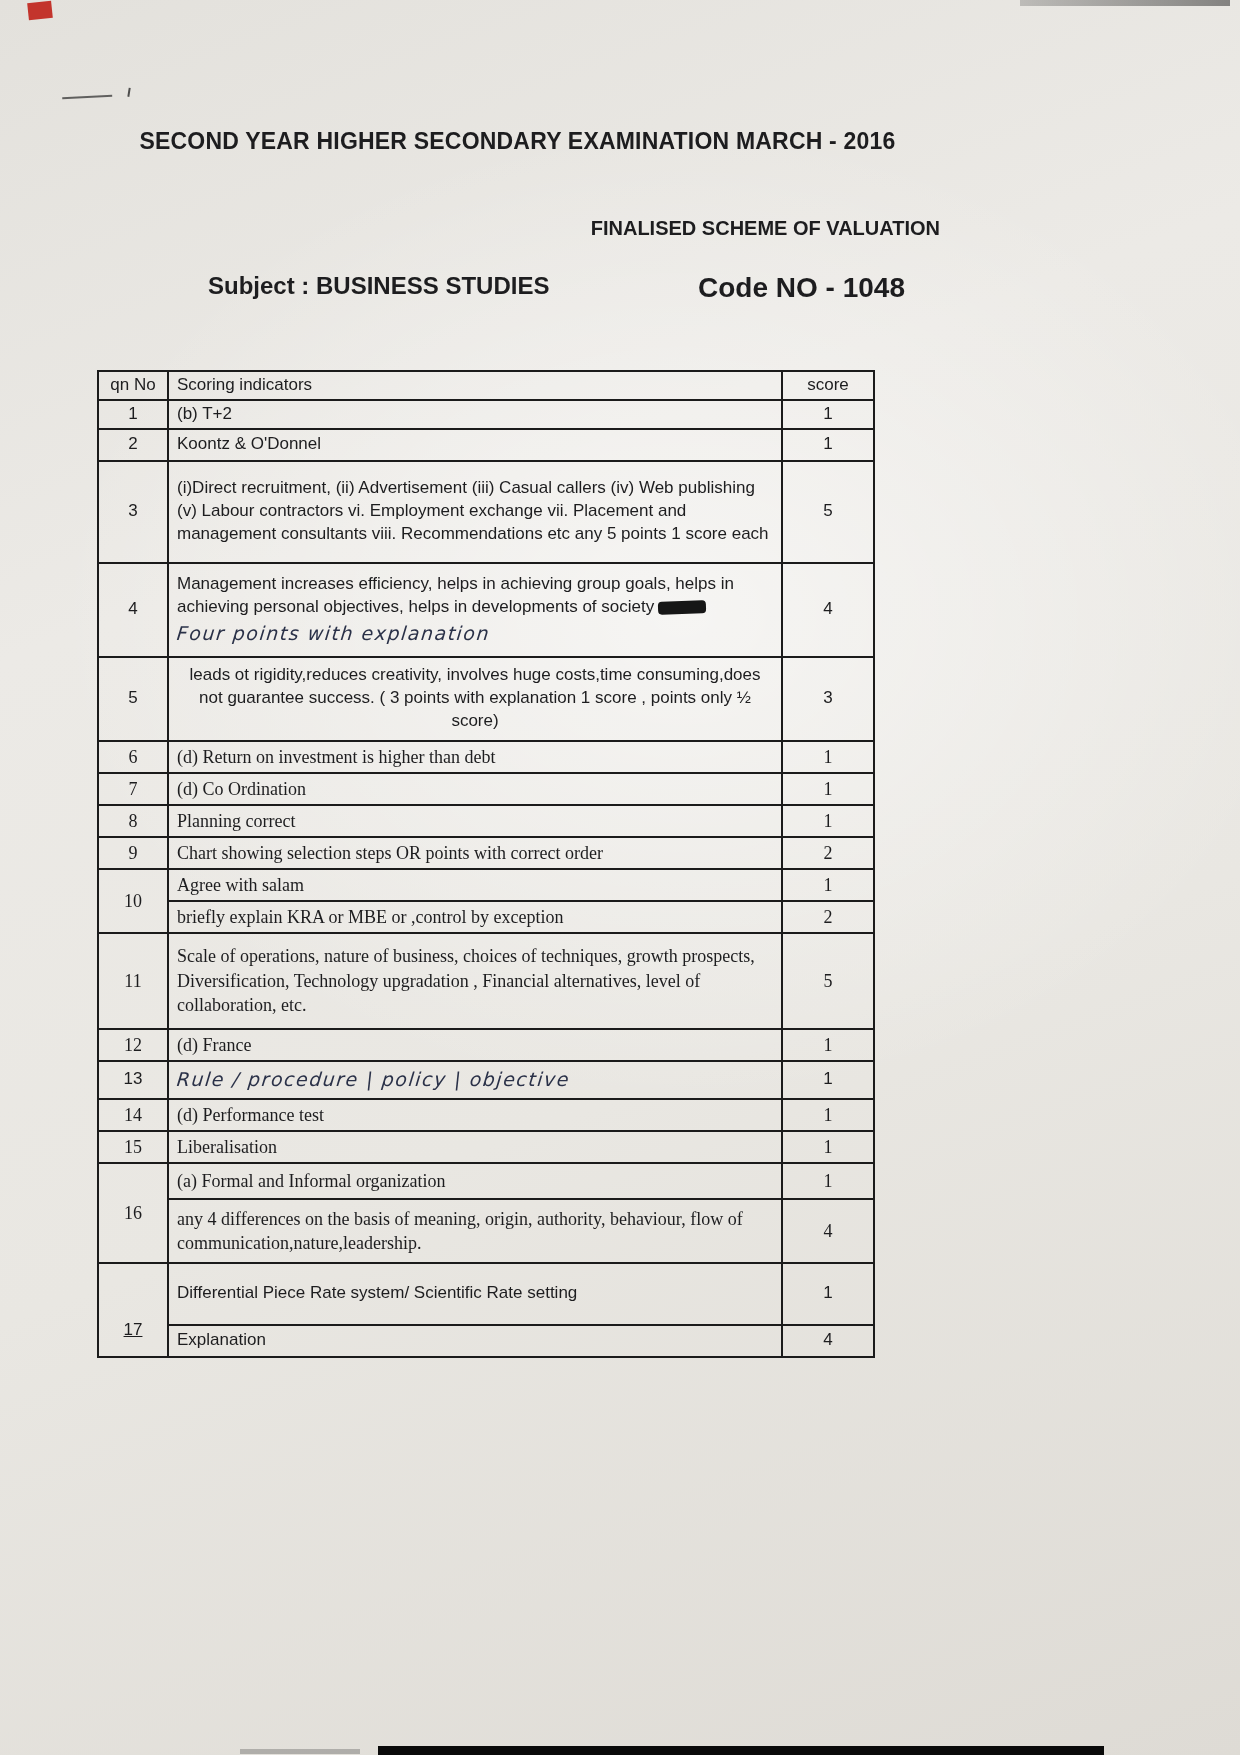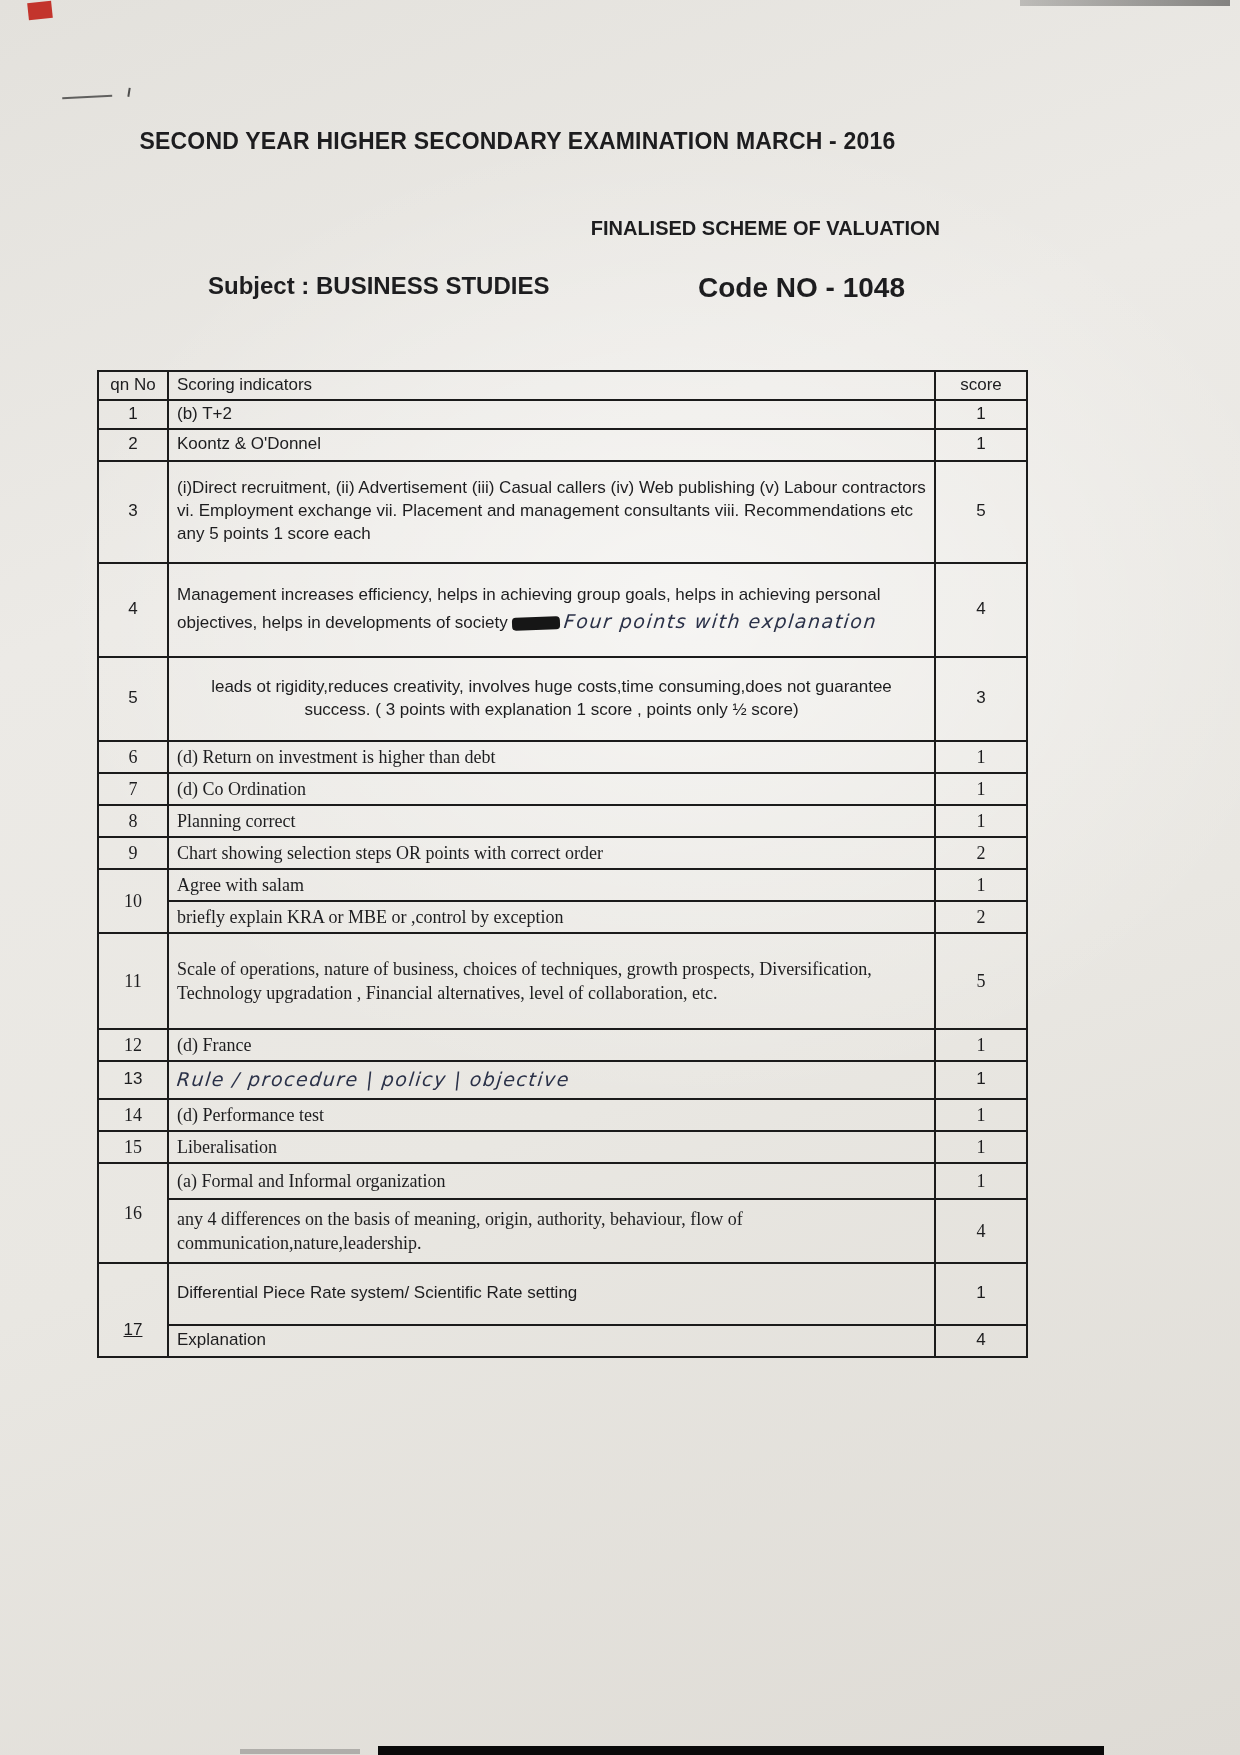--- a/index.html
+++ b/index.html
@@ -32,21 +32,21 @@
   .doc-title { font-size:23px; font-weight:bold; letter-spacing:0.2px; }
   .doc-subtitle { font-size:20px; font-weight:bold; margin-top:62px;text-align:right; }
 
   .subject-row { position:absolute; top:272px; left:160px; width:780px; }
   .subject { position:absolute; left:0; top:0; font-size:24px; font-weight:bold;margin-left:48px; }
   .code { position:absolute; left:538px; top:0; font-size:28px; font-weight:bold; }
 
   .table-wrap { position:absolute; top:370px; left:97px; }
   table.valuation {
     border-collapse:collapse;
-    width:931px;
+    width:778px;
     font-size:17px;
     background:transparent;
   }
   table.valuation td, table.valuation th {
     border:2px solid #1b1b1b;
     padding:2px 8px;
     vertical-align:middle;
     line-height:1.35;
   }
   th { font-weight:normal; text-align:left; }

